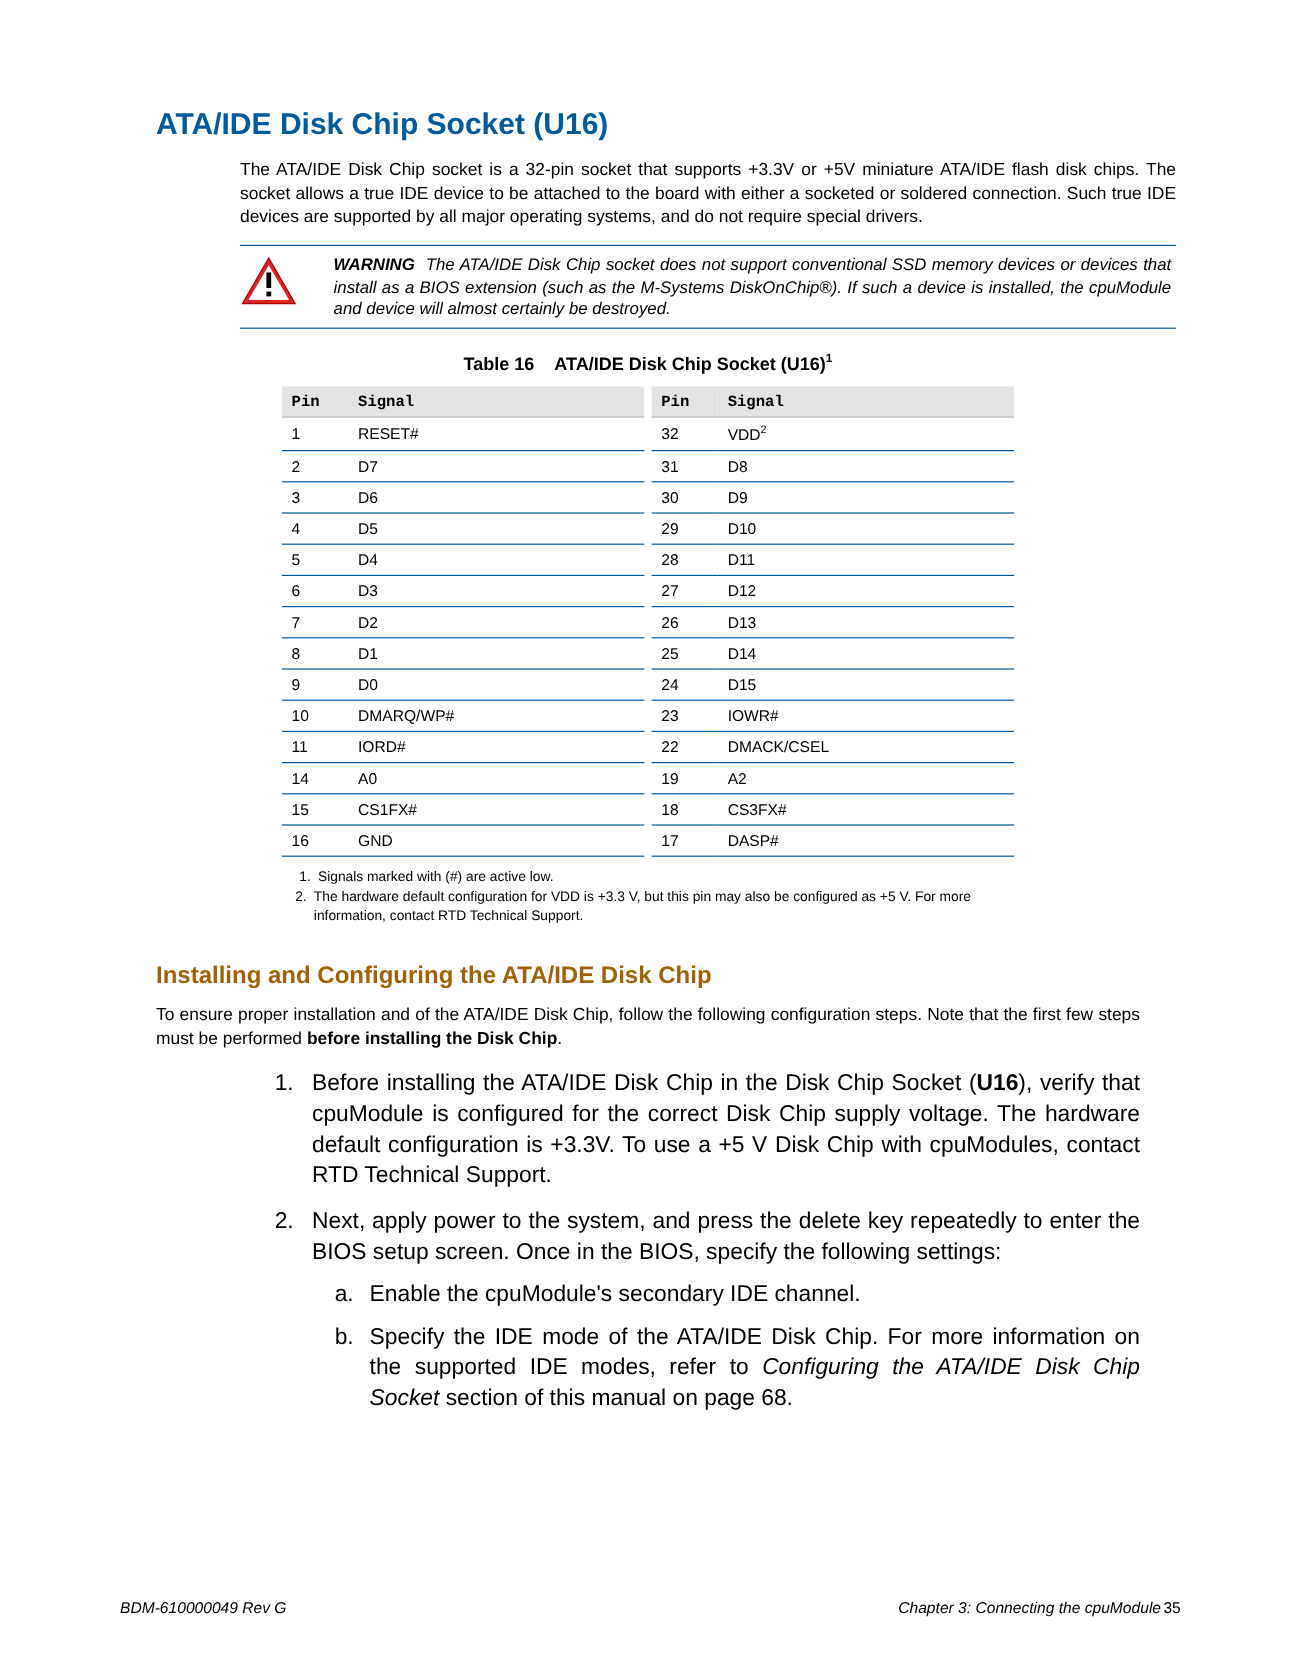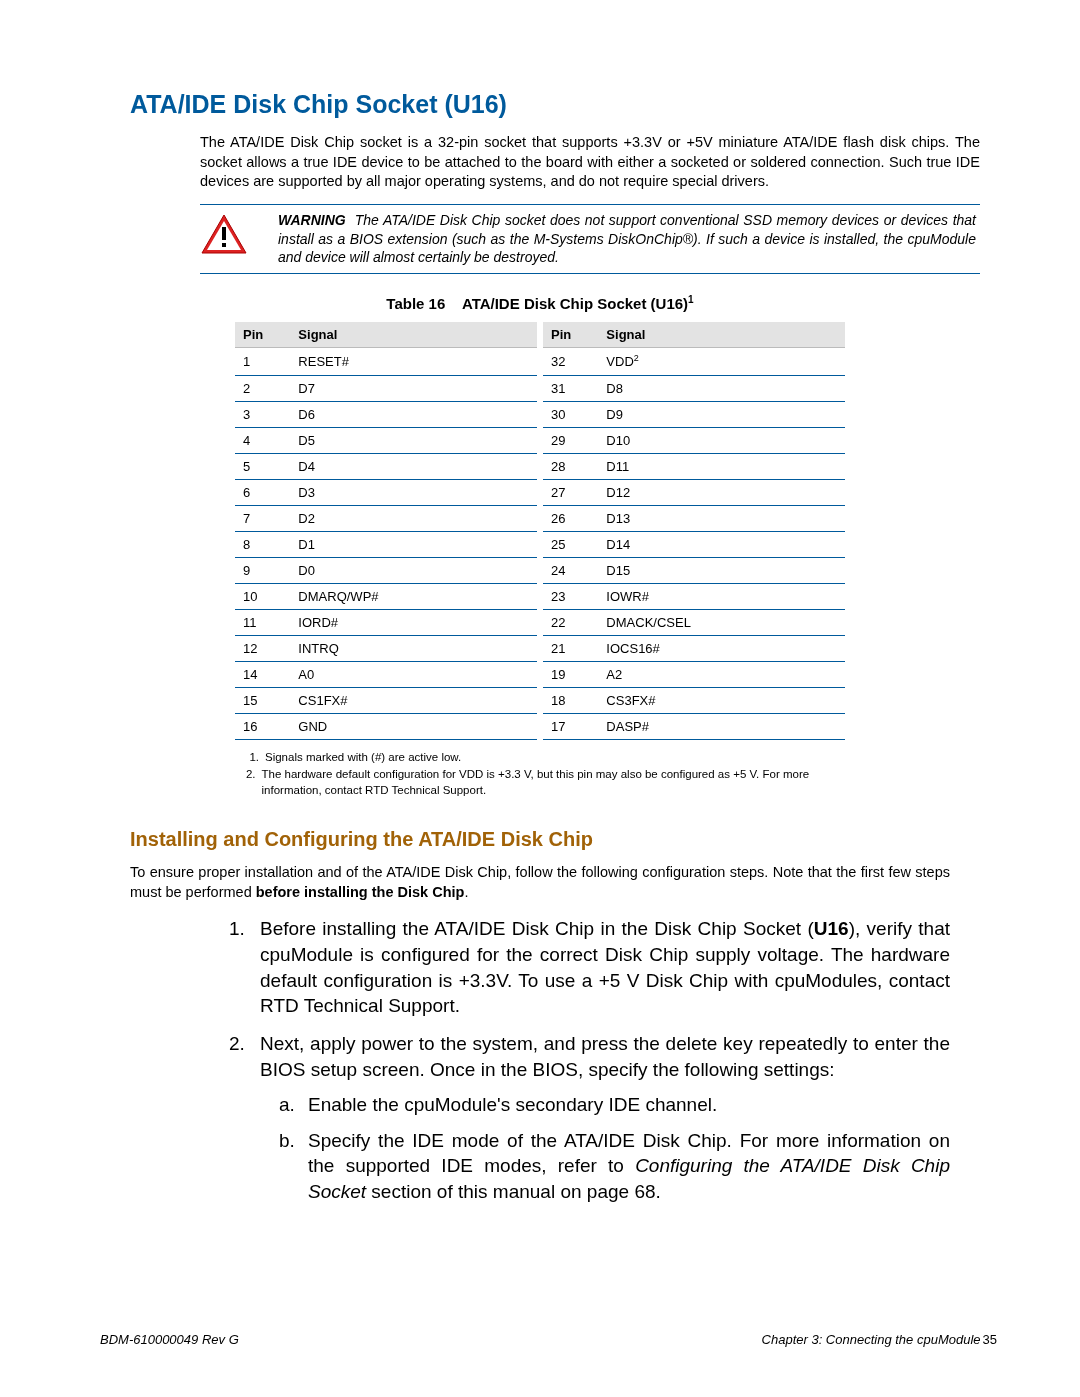--- a/index.html
+++ b/index.html
@@ -57,20 +57,21 @@
     border-collapse: collapse;
     width: 610px;
     font-size: 13px;
   }
   .pin-table th {
     background: #e3e3e3;
     text-align: left;
     padding: 5px 8px;
     border-bottom: 1px solid #bbb;
     font-weight: bold;
+    font-family: Liberation Mono, monospace;
   }
   .pin-table td {
     padding: 5px 8px;
     border-bottom: 1px solid #005a9c;
   }
   .pin-table .col-gap {
     width: 6px;
     border: none !important;
     background: #fff !important;
     padding: 0 !important;
@@ -117,21 +118,21 @@
   }
   ol.steps ol > li {
     margin-bottom: 10px;
     text-align: justify;
     padding-left: 8px;
   }
   .footer {
     position: absolute;
     bottom: 50px;
     left: 100px;
-    right: 83px;
+    right: 96px;
     font-size: 13px;
     display: flex;
     justify-content: space-between;
     font-style: italic;
   }
   .footer .right { font-style: italic; }
   .footer .right .pg { font-style: normal; margin-left: 2px; }
   sup { font-size: 9px; vertical-align: super; }
 </style>
 </head>
@@ -246,27 +247,20 @@
         <td>IOWR#</td>
       </tr>
       <tr>
         <td>11</td>
         <td>IORD#</td>
         <td class="col-gap"></td>
         <td>22</td>
         <td>DMACK/CSEL</td>
       </tr>
       <tr>
-        <td>12</td>
-        <td>INTRQ</td>
-        <td class="col-gap"></td>
-        <td>21</td>
-        <td>IOCS16#</td>
-      </tr>
-      <tr>
         <td>14</td>
         <td>A0</td>
         <td class="col-gap"></td>
         <td>19</td>
         <td>A2</td>
       </tr>
       <tr>
         <td>15</td>
         <td>CS1FX#</td>
         <td class="col-gap"></td>

